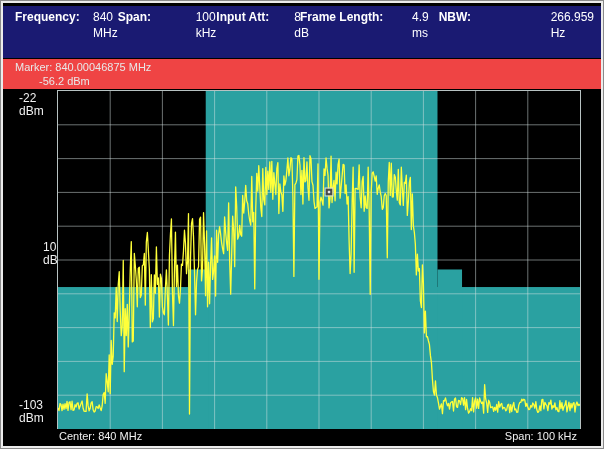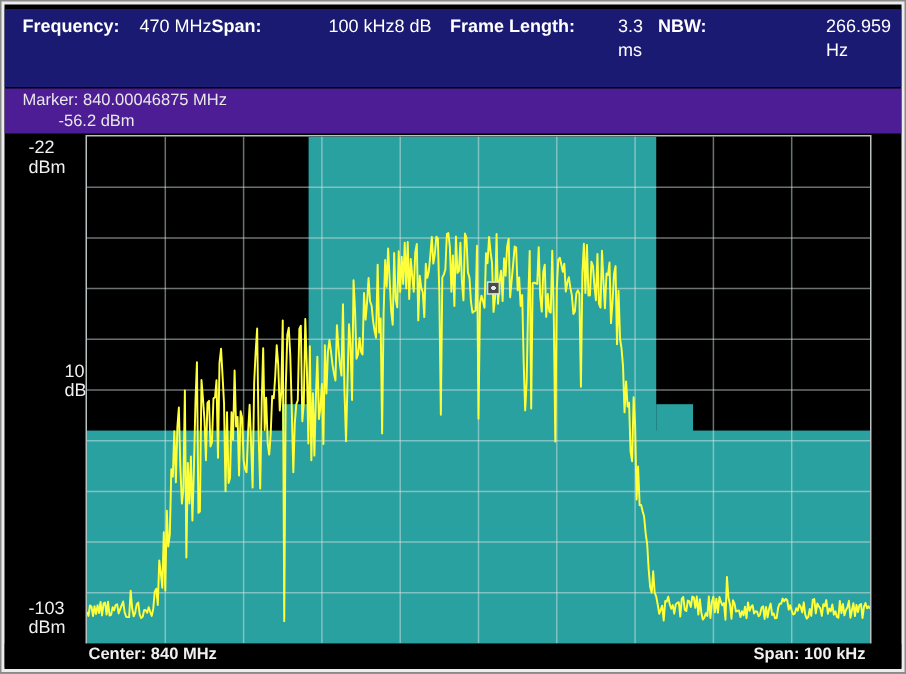--- a/index.html
+++ b/index.html
@@ -26,21 +26,21 @@
   .hcol{display:flex;flex-direction:row;}
   .hcol.left{width:285px;flex:none;}
   .hcol.right{flex:1;}
   .hrow{display:flex;}
   .lbl{font-weight:bold;color:#ffffff;width:78px;flex:none;}
   .hcol.right .lbl{width:112px;}
   .val{color:#ffffff;}
   
   .marker-block{
     position:absolute;top:56px;left:0;right:0;height:30px;
-    background:#4c1d95;color:#e8e8e8;
+    background:#ef4444;color:#e8e8e8;
     font-size:11px;line-height:14px;
     padding:1px 0 0 12px;
   }
   .marker-block .amp{padding-left:24px;}
   
   .plot{
     position:absolute;left:54px;top:87px;width:524px;height:340px;
     border:1px solid #b7c2c2;
     background:#000;
   }
@@ -57,47 +57,48 @@
     color:#f0f0f0;font-size:12px;line-height:13px;
   }
   .ylab.top{top:89px;}
   .ylab.mid{top:238px;margin-left:24px;}
   .ylab.bot{top:396px;}
   
   .footer{
     position:absolute;left:0;right:0;bottom:1px;height:16px;
     display:flex;justify-content:space-between;
     padding:1px 24px 0 56px;
-    font-size:11px;color:#f0f0f0;background:#000;font-weight:bold;
+    font-size:11px;color:#f0f0f0;background:#000;
   }
 </style>
 </head>
 <body>
 
 <div class="frame">
   <div class="screen">
 
     <div class="header">
       <div class="hcol left">
         <div class="hrow">
           <span class="lbl">Frequency:</span>
-          <span class="val">470 MHz</span>
+          <span class="val">840 MHz</span>
         </div>
         <div class="hrow">
           <span class="lbl">Span:</span>
           <span class="val">100 kHz</span>
         </div>
         <div class="hrow">
+          <span class="lbl">Input Att:</span>
           <span class="val">8 dB</span>
         </div>
       </div>
       <div class="hcol right">
         <div class="hrow">
           <span class="lbl">Frame Length:</span>
-          <span class="val">3.3 ms</span>
+          <span class="val">4.9 ms</span>
         </div>
         <div class="hrow">
           <span class="lbl">NBW:</span>
           <span class="val">266.959 Hz</span>
         </div>
       </div>
     </div>
 
     <div class="marker-block">
       <div>Marker: 840.00046875 MHz</div>

